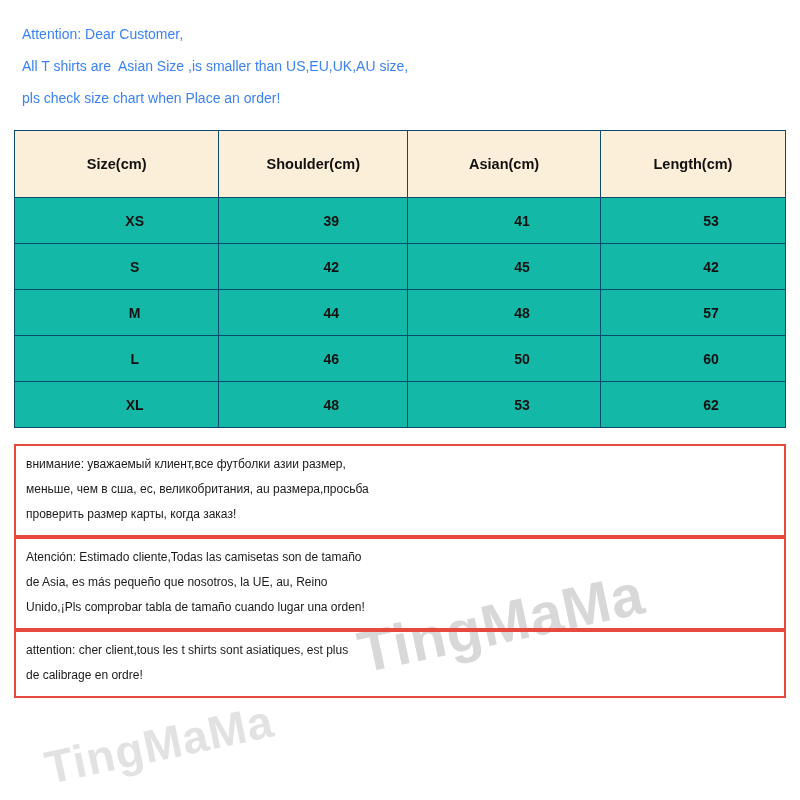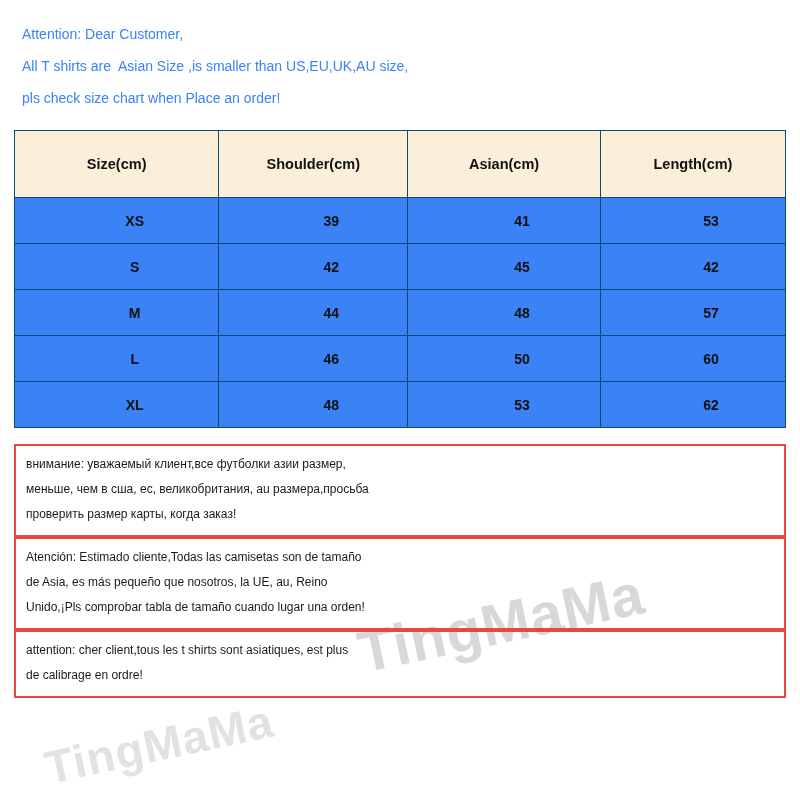--- a/index.html
+++ b/index.html
@@ -50,21 +50,21 @@
     font-weight: bold;
     color: #111111;
   }
   .size-table thead th {
     background: #fcefd9;
     height: 64px;
     font-size: 14.5px;
   }
   .size-table tbody td {
     height: 43px;
-    background: #3b82f6;
+    background: #14b8a6;
     padding-left: 37px;
   }
   .size-table col.c1 { width: 26.5%; }
   .size-table col.c2 { width: 24.5%; }
   .size-table col.c3 { width: 25%; }
   .size-table col.c4 { width: 24%; }
 
   
   .trans-box {
     border: 2px solid #e8493f;

